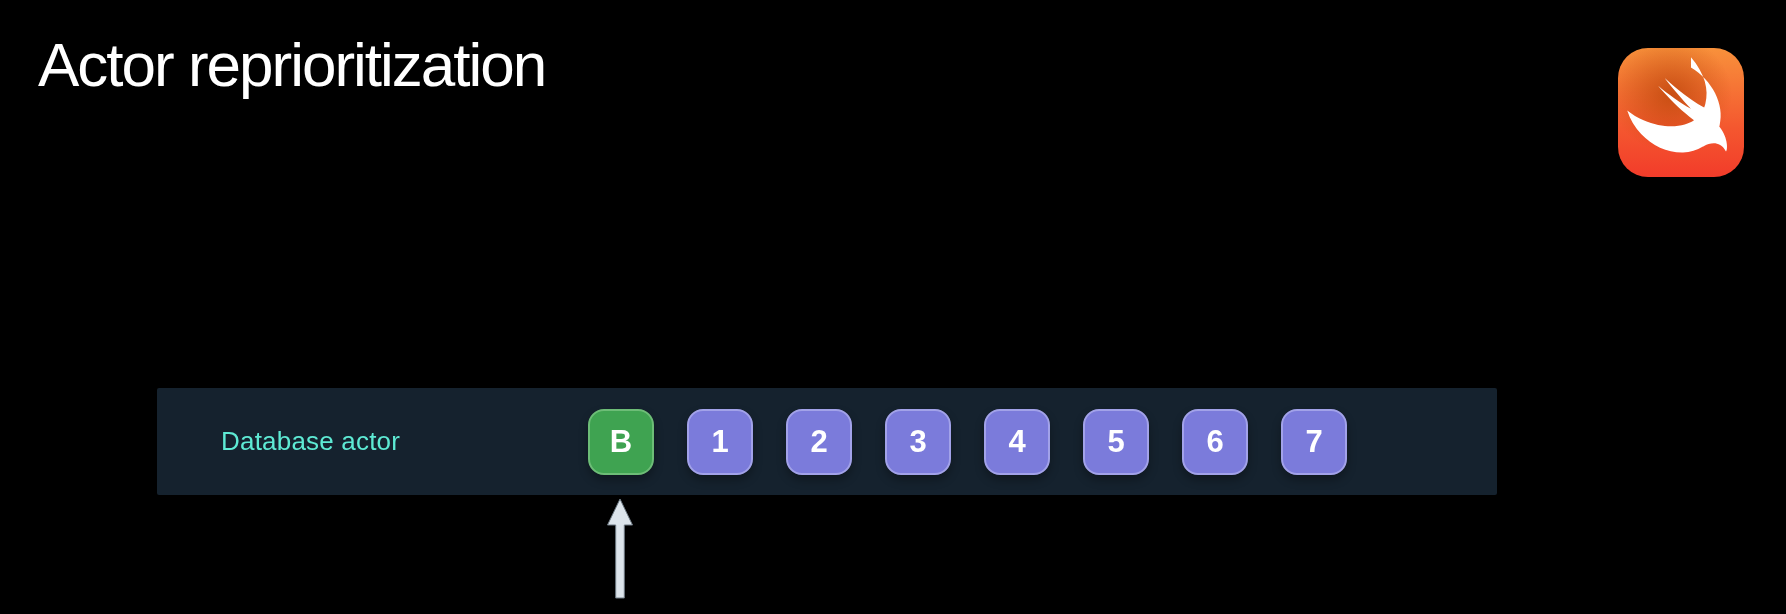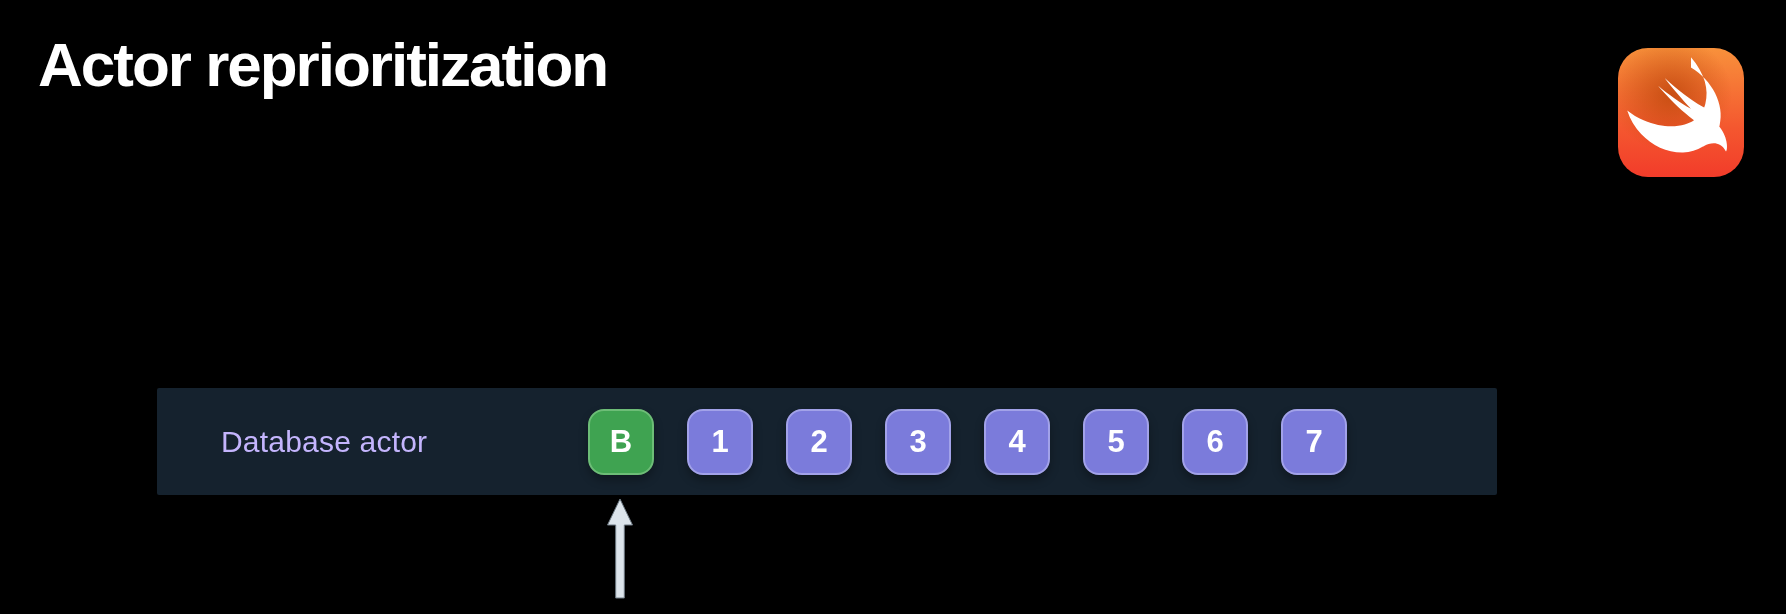--- a/index.html
+++ b/index.html
@@ -21,21 +21,21 @@
     position:relative;
     width:1786px;height:614px;
     background:var(--bg);
     overflow:hidden;
     font-family:"Liberation Sans", sans-serif;
   }
   .slide-title{
     position:absolute;
     left:38px;top:34px;
     font-size:62px;
-    font-weight:700;
+    font-weight:400;
     letter-spacing:-2px;
     line-height:1;
     color:var(--title-color);
   }
   .swift-logo{
     position:absolute;
     left:1618px;top:48px;
     width:126px;height:129px;
     border-radius:30px;
     background:
@@ -54,22 +54,22 @@
     left:157px;top:388px;
     width:1340px;height:107px;
     background:var(--bar-bg);
     border-radius:2px;
   }
   .actor-label{
     position:absolute;
     left:64px;top:0;
     height:107px;
     display:flex;align-items:center;
-    font-size:30px;
-    color:#c4b5fd;
+    font-size:26px;
+    color:#5eead4;
     letter-spacing:0.2px;
   }
   .queue{
     position:absolute;
     left:431px;top:0;
     height:107px;
     display:flex;
     align-items:center;
     gap:33px;
   }

